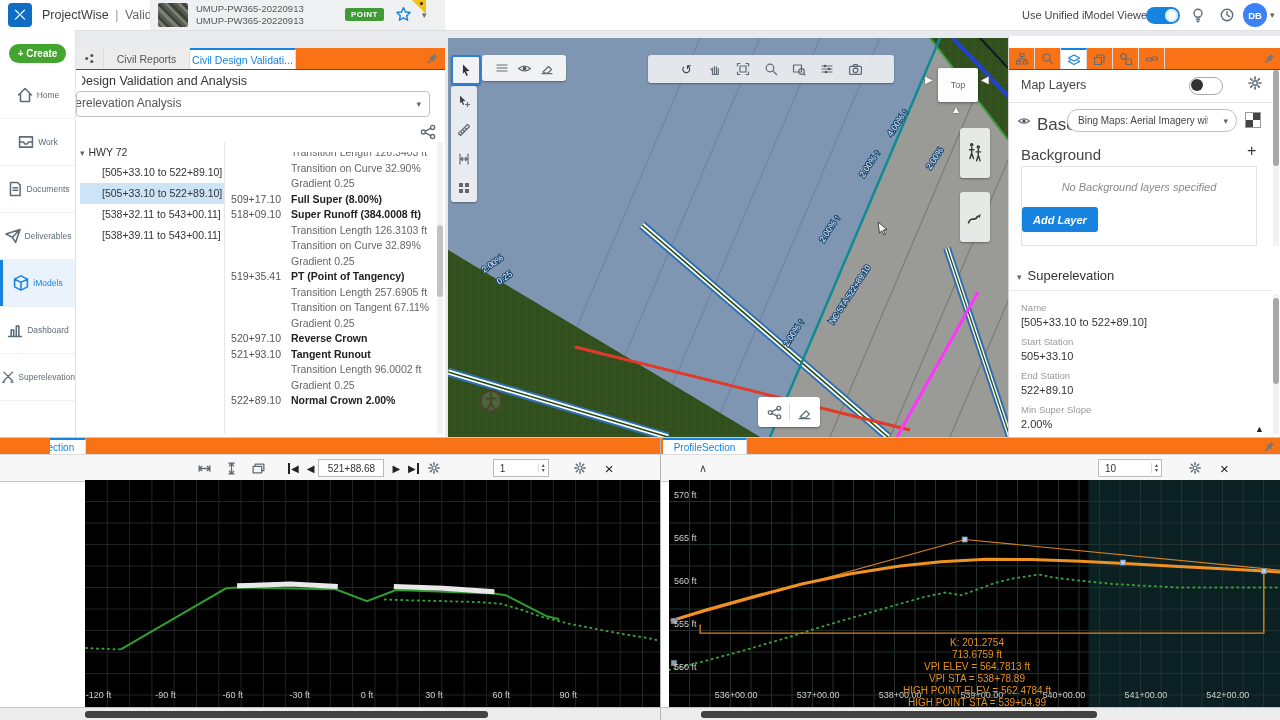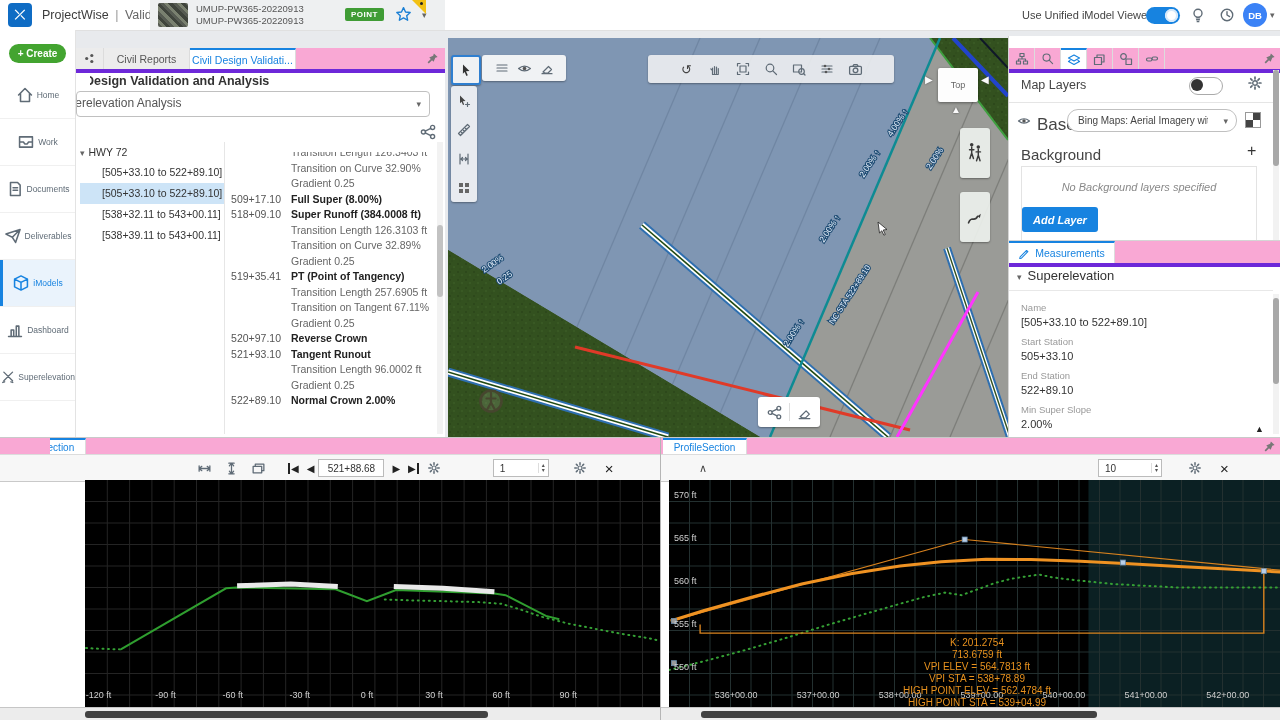--- a/index.html
+++ b/index.html
@@ -1,21 +1,21 @@
 <!DOCTYPE html>
 <html><head>
 <meta charset="utf-8">
 <style>
   html,body{margin:0;padding:0;background:#c9ccd1;}
   #app{position:relative;width:1280px;height:720px;background:#e8eaed;font-family:"Liberation Sans",sans-serif;overflow:hidden;font-size:11px;color:#333;}
   .abs{position:absolute;}
   .ic{display:inline-flex;align-items:center;justify-content:center;}
   .ic svg{width:100%;height:100%;display:block;}
   .panel{background:#fff;}
-  .tabstrip{background:#f9a8d4;border-bottom:4px solid #6d28d9;}
+  .tabstrip{background:#f97316;border-bottom:1px solid #6d28d9;}
   .tab{display:flex;align-items:center;justify-content:center;font-size:10.5px;color:#555;background:#ececec;border-right:1px solid #dcdcdc;box-sizing:border-box;height:100%;}
   .tab.active{background:#fff;color:#1783e0;border-top:2px solid #1783e0;}
   .clip{overflow:hidden;white-space:nowrap;}
   .sel{border:1px solid #c0c0c0;border-radius:4px;background:#fff;display:flex;align-items:center;box-sizing:border-box;}
   .caret{color:#666;font-size:9px;}
   .side-item{position:relative;height:46px;border-bottom:1px solid #f0f0f0;display:flex;flex-direction:row;align-items:center;justify-content:center;gap:3px;}
   .side-item .lbl{font-size:8.5px;color:#5f6b76;}
   .side-item.active{background:#eaf3fc;}
   .side-item.active .lbl{color:#1783e0;}
   .side-item.active svg *{stroke:#1783e0;}
@@ -163,21 +163,21 @@
           </span>
         </div>
       <div class="abs tab" style="left:28px;top:0;width:86px;">Civil Reports</div>
       <div class="abs tab active" style="left:114px;top:0;width:106px;">Civil Design Validati...</div>
       <div class="abs ic" style="left:350px;top:4px;width:13px;height:13px;">
           <svg viewBox="0 0 14 14">
             <path d="M8.5 1.5 L12.5 5.5 L10 6.3 L8.2 10.5 L6.5 8.8 L3 12.3 L1.7 11 L5.2 7.5 L3.5 5.8 L7.7 4 Z" fill="#777" stroke="none"></path>
           </svg>
         </div>
     </div>
-    <div class="abs clip" style="left:14px;top:26px;width:358px;height:16px;font-weight:bold;">
+    <div class="abs clip" style="left:6px;top:26px;width:358px;height:16px;">
       <span class="abs" style="left:-5px;top:0;font-size:12.5px;color:#333;white-space:nowrap;">Design Validation and Analysis</span>
     </div>
     <div class="abs sel" style="left:0;top:43px;width:354px;height:26px;">
       <div class="clip" style="width:330px;height:16px;">
         <span style="margin-left:-23px;font-size:12px;color:#555;white-space:nowrap;display:inline-block;">Superelevation Analysis</span>
       </div>
       <span class="caret" style="margin-left:auto;margin-right:8px;">▾</span>
     </div>
     <div class="abs ic" style="left:344px;top:76px;width:16px;height:16px;">
         <svg viewBox="0 0 14 14">
@@ -513,30 +513,20 @@
     <div class="abs" style="left:12px;top:110px;font-size:15px;color:#444;">Background</div>
     <div class="abs" style="left:238px;top:106px;font-size:16px;color:#333;">+</div>
     <div class="abs" style="left:12px;top:130px;width:234px;height:78px;border:1px solid #e3e3e3;">
       <div style="text-align:center;margin-top:14px;font-style:italic;color:#888;font-size:11px;">No Background layers specified</div>
       <div class="ic" style="margin:14px auto 0;width:76px;height:25px;background:#1783e0;border-radius:3px;color:#fff;font-size:11px;font-style:italic;font-weight:bold;">Add Layer</div>
     </div>
     <div class="abs" style="left:264px;top:34px;width:6px;height:176px;background:#f2f2f2;">
         <div class="abs" style="left:0;top:0;width:6px;height:96px;background:#a8a8a8;border-radius:3px;"></div>
       </div>
 
-    <div class="abs tabstrip" style="left:0;top:204px;width:272px;height:22px;border-top:1px solid #d5d5d5;">
-      <div class="abs tab active" style="left:0;top:0;width:106px;display:flex;gap:5px;">
-        <span class="ic" style="width:12px;height:12px;">
-            <svg viewBox="0 0 14 14">
-              <path d="M2.5 11.5 L10 4 L11.5 5.5 L4 13 L2 13.5 Z M9 5 L10.5 6.5" fill="none" stroke="#1783e0" stroke-width="1.2" stroke-linejoin="round"></path>
-            </svg>
-          </span>
-        <span>Measurements</span>
-      </div>
-    </div>
     <div class="abs" style="left:8px;top:232px;font-size:13px;color:#333;"><span class="caret" style="margin-right:6px;">▾</span><span>Superelevation</span></div>
     <div class="abs" style="left:0;top:254px;width:264px;height:1px;background:#e8e8e8;"></div>
     <div id="sup-fields" class="abs clip" style="left:12px;top:258px;width:240px;height:141px;">
         <div class="fld-l" style="margin-top: 8px;">Name</div>
         <div class="fld-v" style="margin-top: 3px;">[505+33.10 to 522+89.10]</div>
         <div class="fld-l" style="margin-top: 8px;">Start Station</div>
         <div class="fld-v" style="margin-top: 3px;">505+33.10</div>
         <div class="fld-l" style="margin-top: 8px;">End Station</div>
         <div class="fld-v" style="margin-top: 3px;">522+89.10</div>
         <div class="fld-l" style="margin-top: 8px;">Min Super Slope</div>

